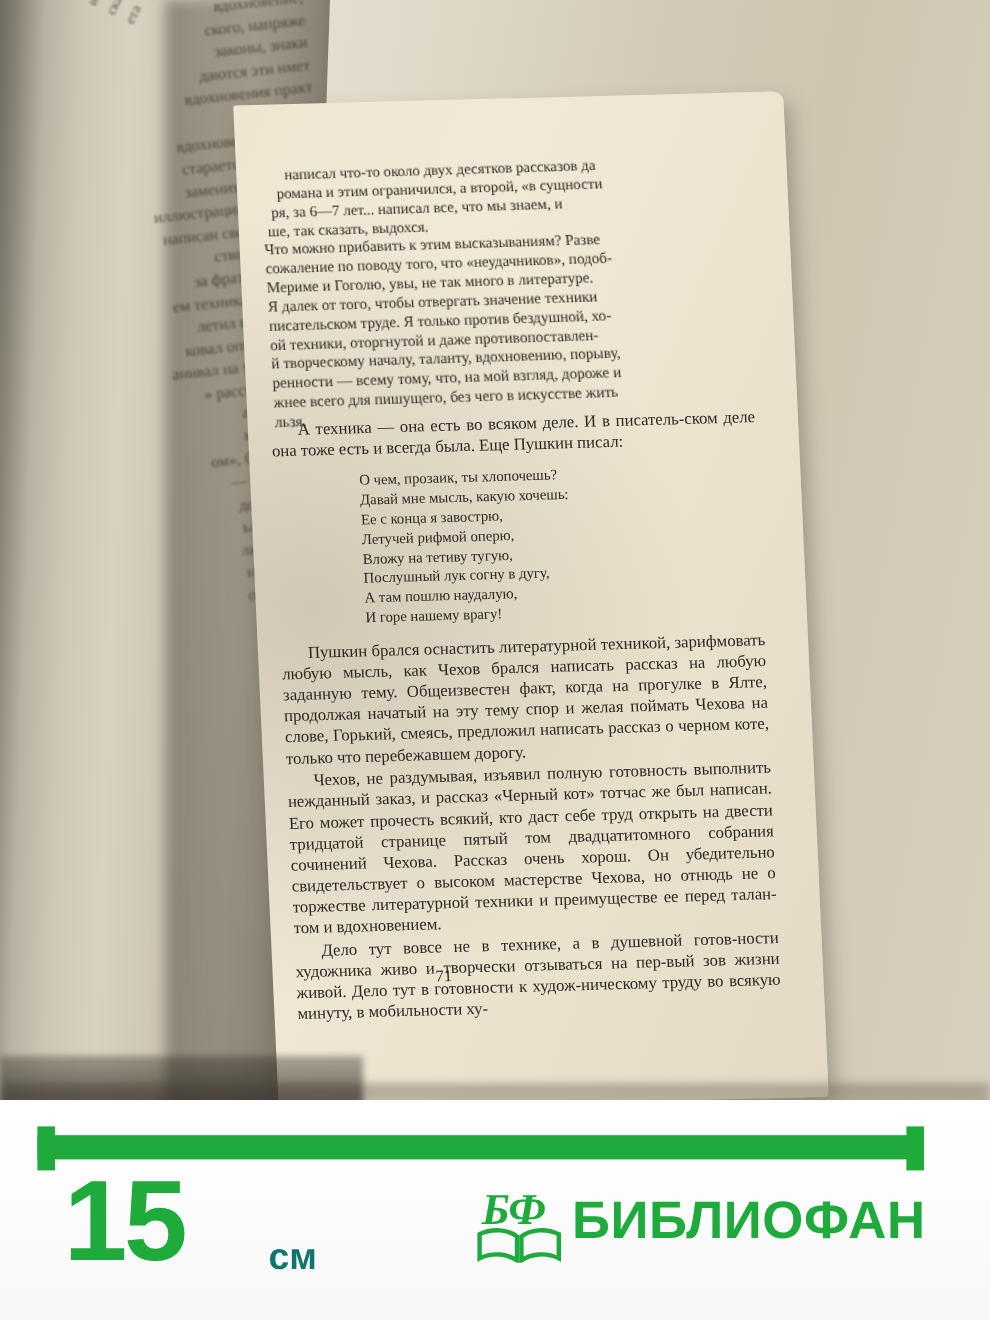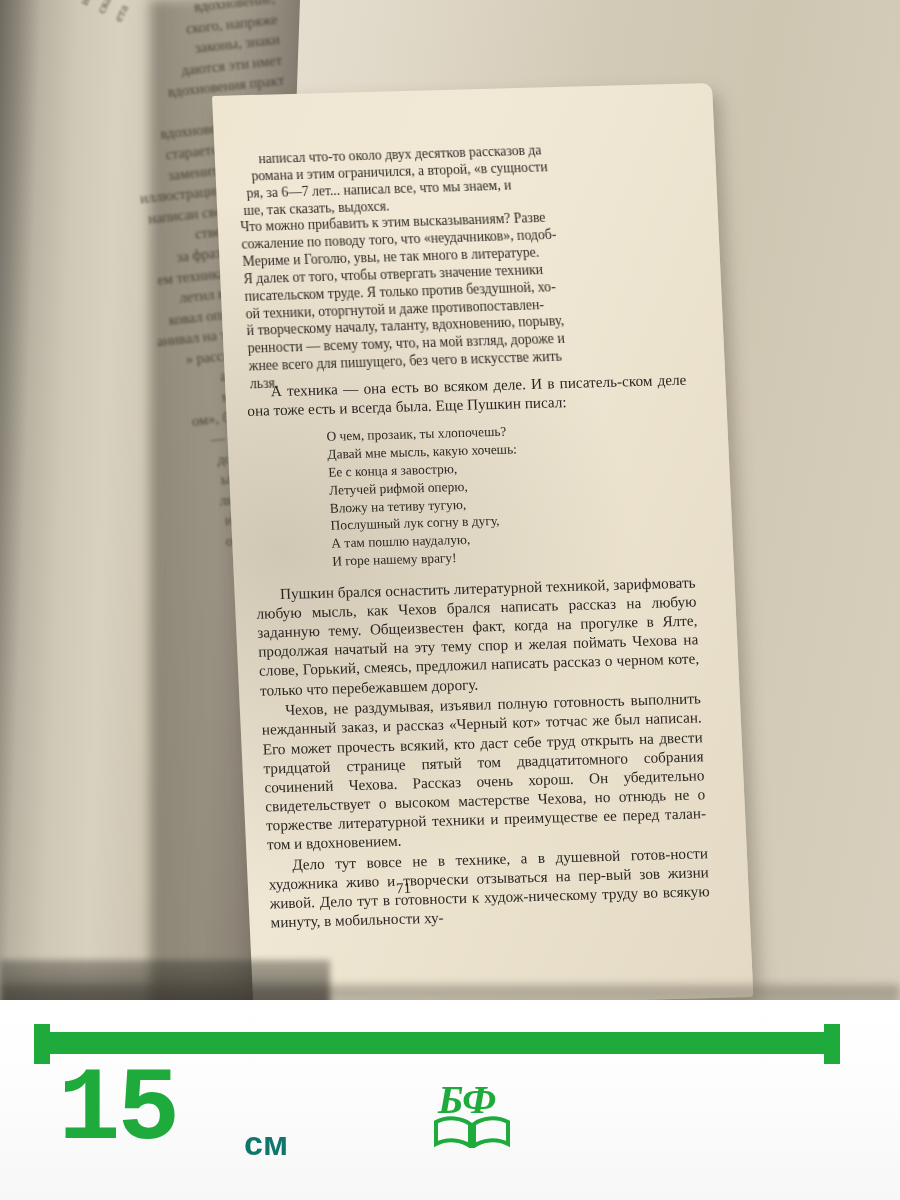--- a/index.html
+++ b/index.html
@@ -209,21 +209,21 @@
     height: 40px;
     background: #1faa3c;
   }
   .ruler-cap-l { left: 34px; }
   .ruler-cap-r { left: 824px; }
 
   .scale-number {
     position: absolute;
     left: 58px;
     top: 1058px;
-    font-family: Liberation Mono, monospace;
+    font-family: Liberation Sans, sans-serif;
     font-weight: bold;
     font-size: 104px;
     line-height: 1;
     color: #1faa3c;
     letter-spacing: -3px;
   }
   .scale-unit {
     position: absolute;
     left: 244px;
     top: 1124px;
@@ -366,14 +366,15 @@
   <div class="scale-unit">см</div>
 
   <div class="brand-mark">
     <div class="bf">БФ</div>
     <svg width="80" height="32" viewBox="0 0 80 32">
       <path d="M4 6 C16 0, 30 2, 38 8 L38 30 C30 24, 16 22, 4 28 Z" fill="none" stroke="#1faa3c" stroke-width="4"></path>
       <path d="M76 6 C64 0, 50 2, 42 8 L42 30 C50 24, 64 22, 76 28 Z" fill="none" stroke="#1faa3c" stroke-width="4"></path>
     </svg>
   </div>
 
+  <div class="brand">БИБЛИОФАН</div>
 
 </div>
 
 </body></html>

